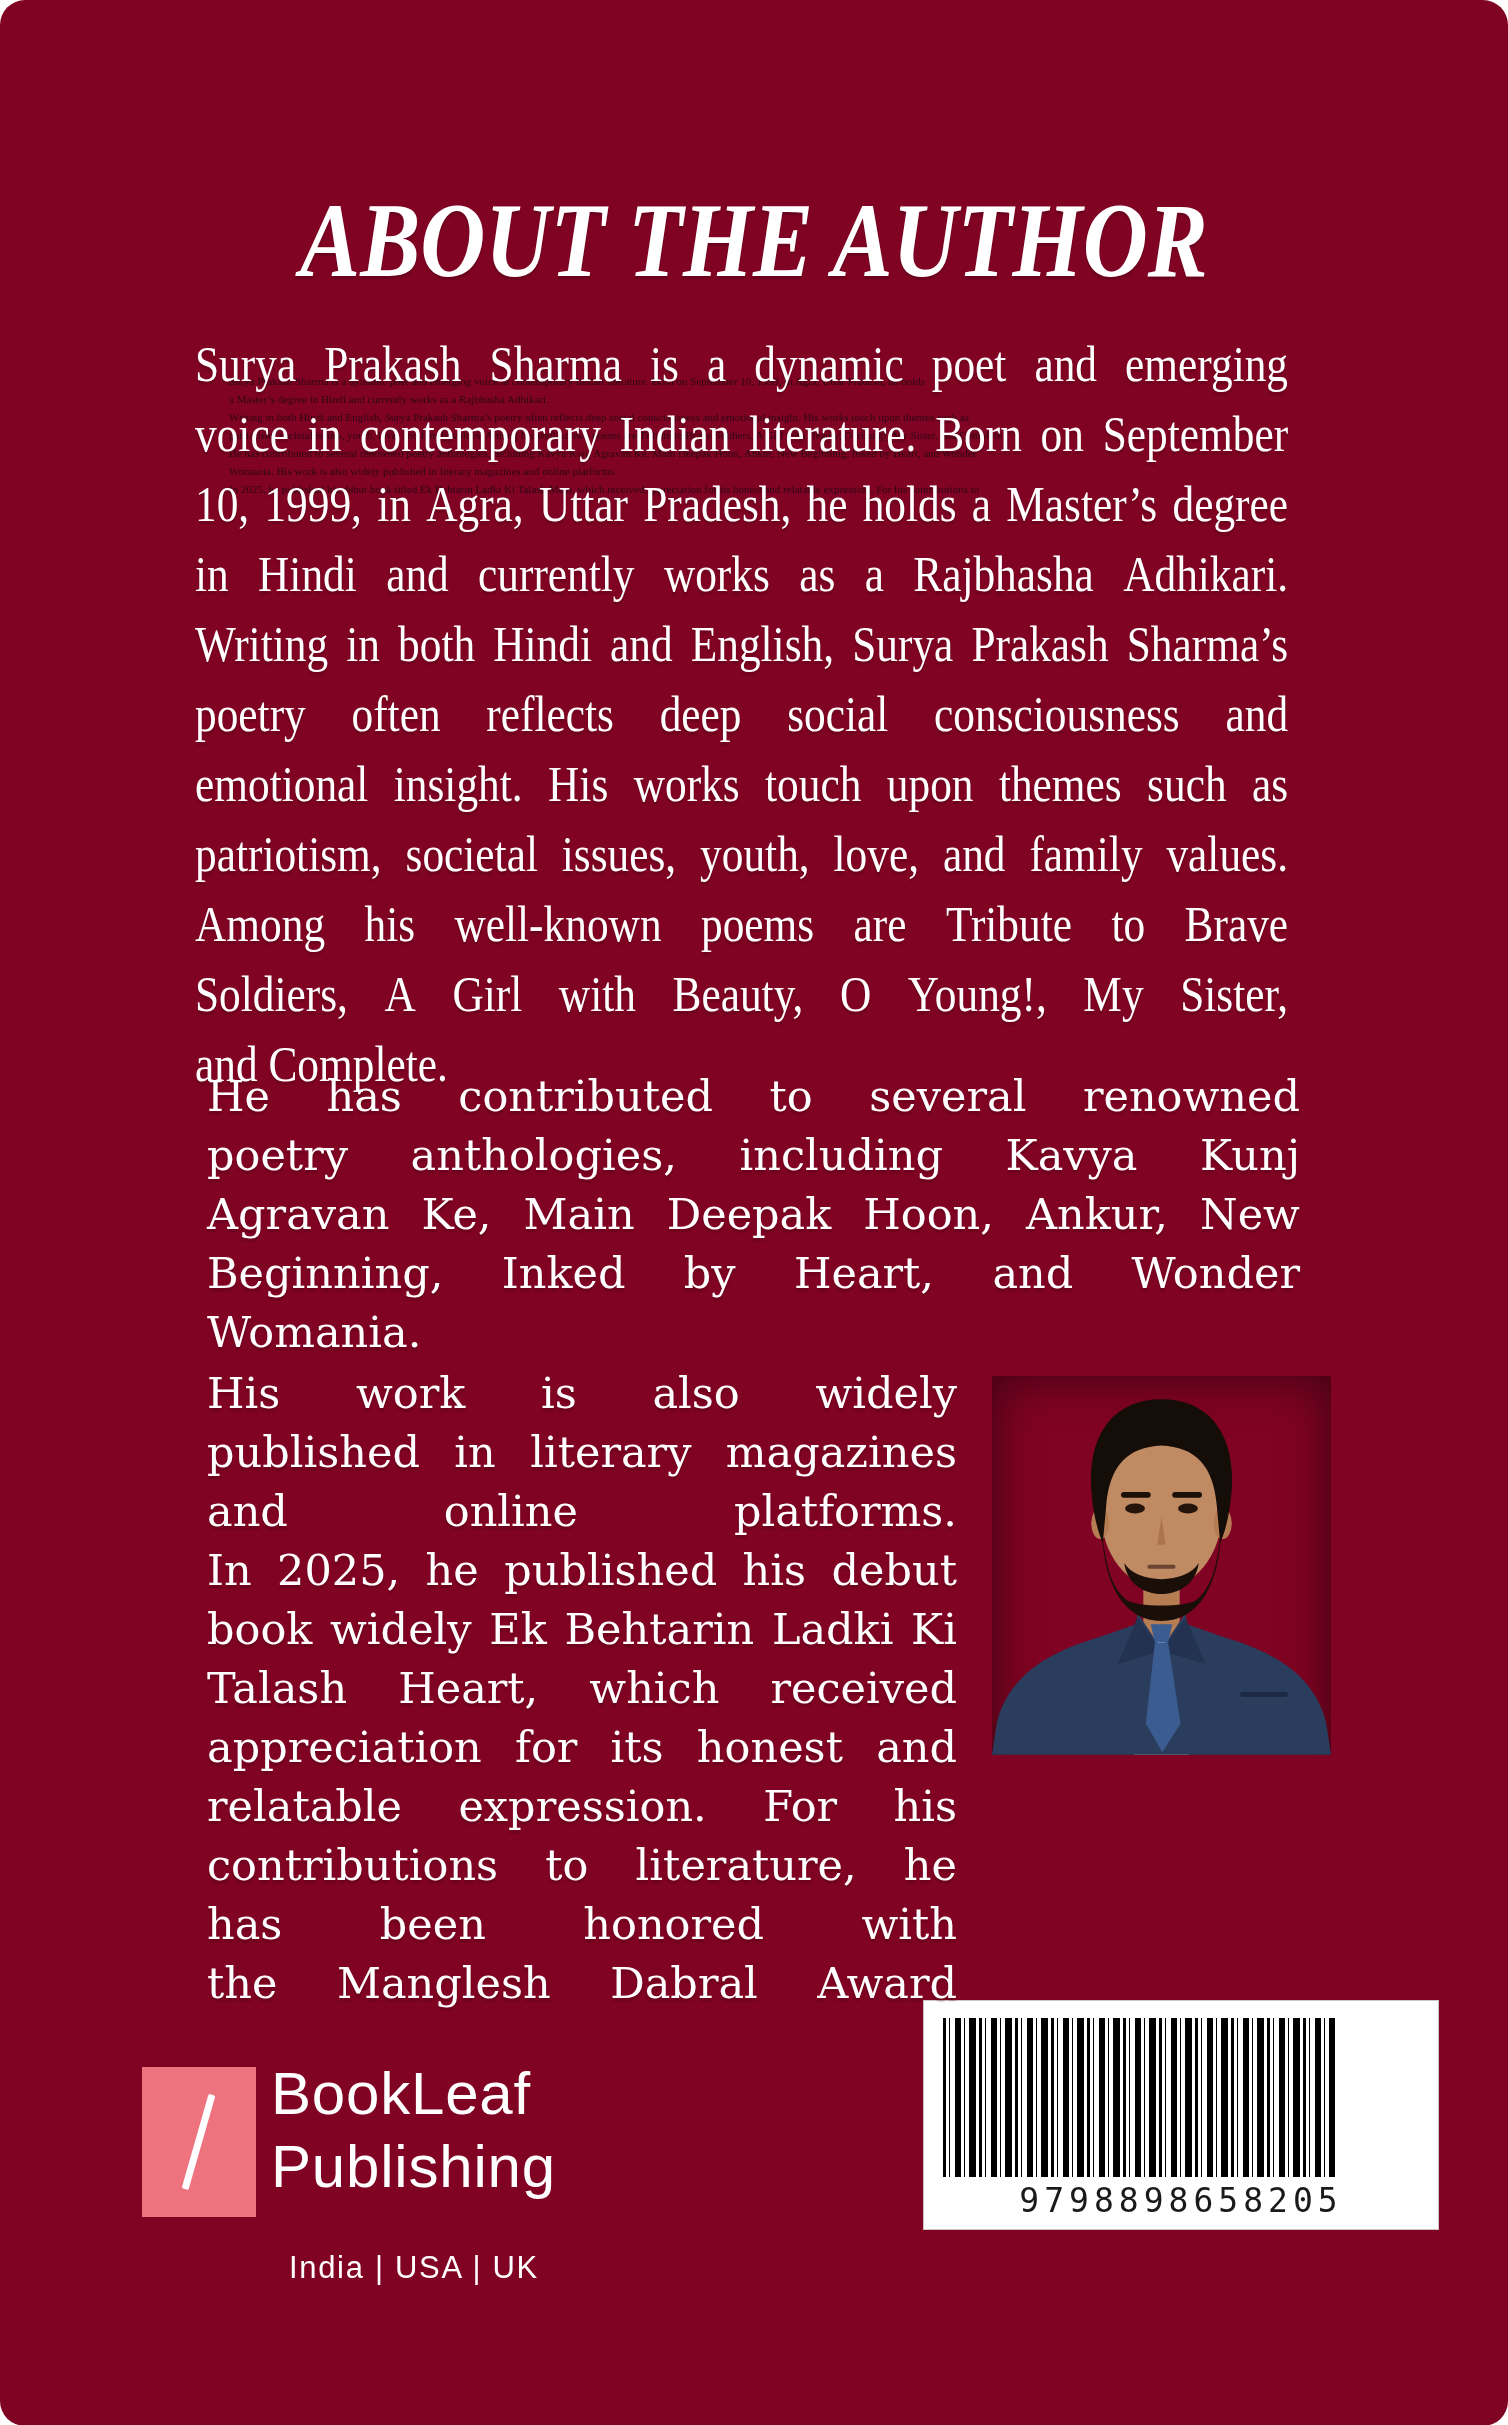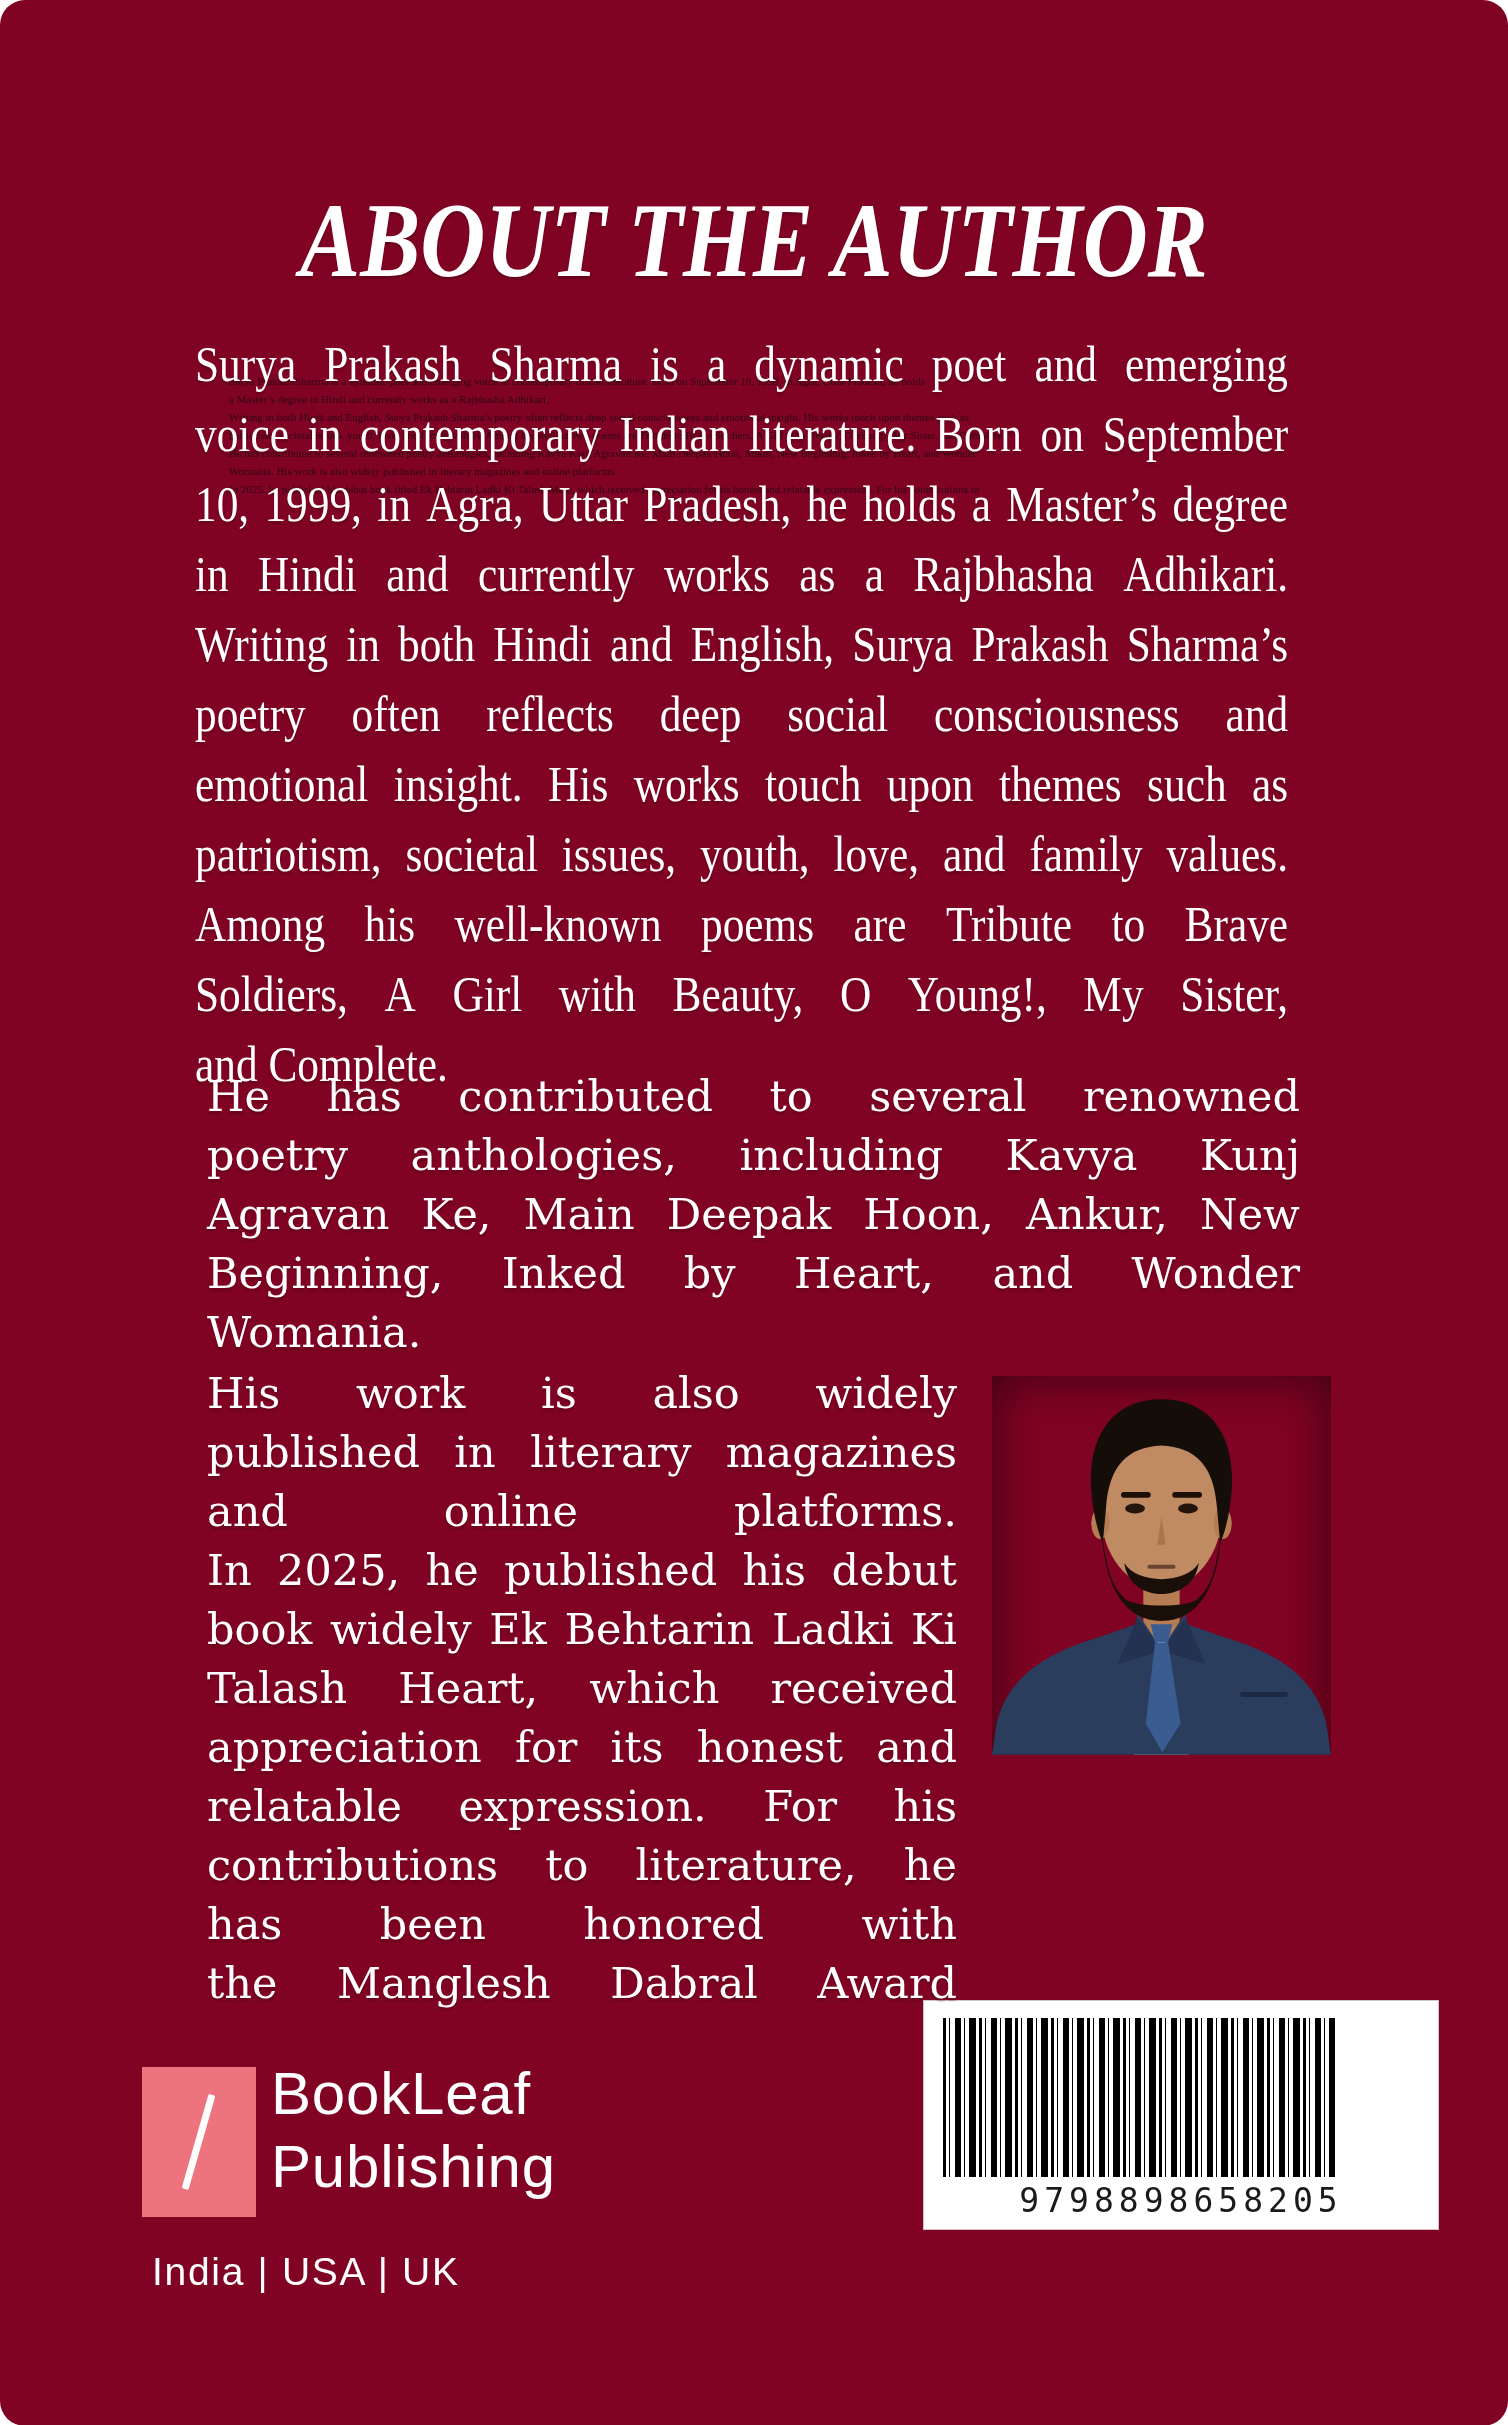--- a/index.html
+++ b/index.html
@@ -57,22 +57,22 @@
           #000 26px 33px,#fff 33px 36px);}
   .bnum{position:absolute;left:0;right:0;top:180px;text-align:center;
         font-family:"DejaVu Sans Mono",monospace;font-size:33px;letter-spacing:5px;color:#1a1a1a;}
 
   
   .lsq{position:absolute;left:142px;top:2067px;width:114px;height:150px;background:var(--accent_pink);
        display:flex;align-items:center;justify-content:center;z-index:3;}
   .slash{width:7.4px;height:98px;background:#fff;transform:rotate(16deg);border-radius:1.7px;}
   .brand{position:absolute;left:271px;top:2057px;font-family:"Liberation Sans",sans-serif;
          font-size:60px;line-height:73px;color:var(--text_white);letter-spacing:0.8px;z-index:3;}
-  .regions{position:absolute;left:152px;top:2250px;width:412px;text-align:left;
-           font-family:"Liberation Sans",sans-serif;font-size:39px;color:var(--text_white);
+  .regions{position:absolute;left:127px;top:2250px;width:412px;text-align:right;
+           font-family:"Liberation Sans",sans-serif;font-size:31px;color:var(--text_white);
            letter-spacing:1.7px;z-index:3;}
 </style>
 </head>
 <body>
 
 <div class="page">
   <div class="cover">
 
     <h1 class="title"><span class="cond">ABOUT THE AUTHOR</span></h1>
 

